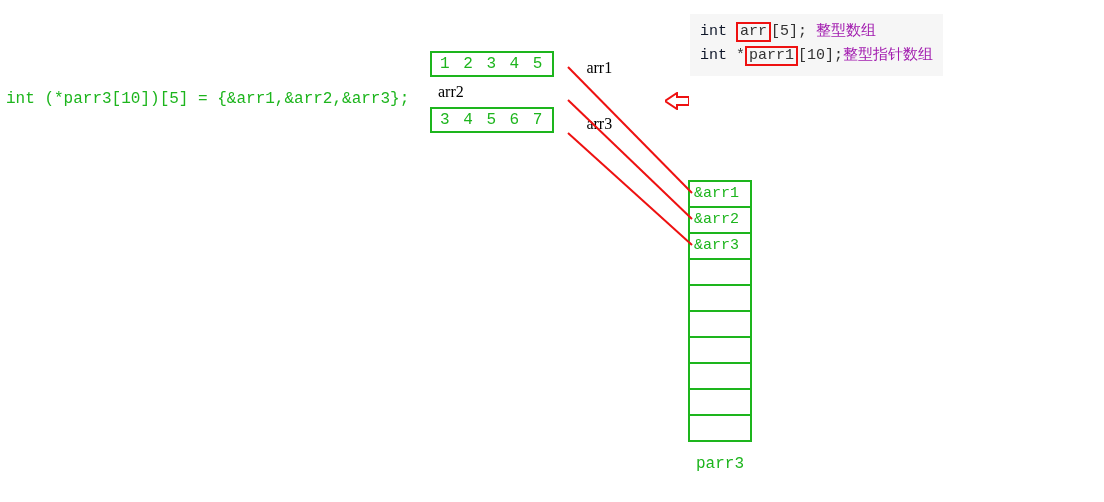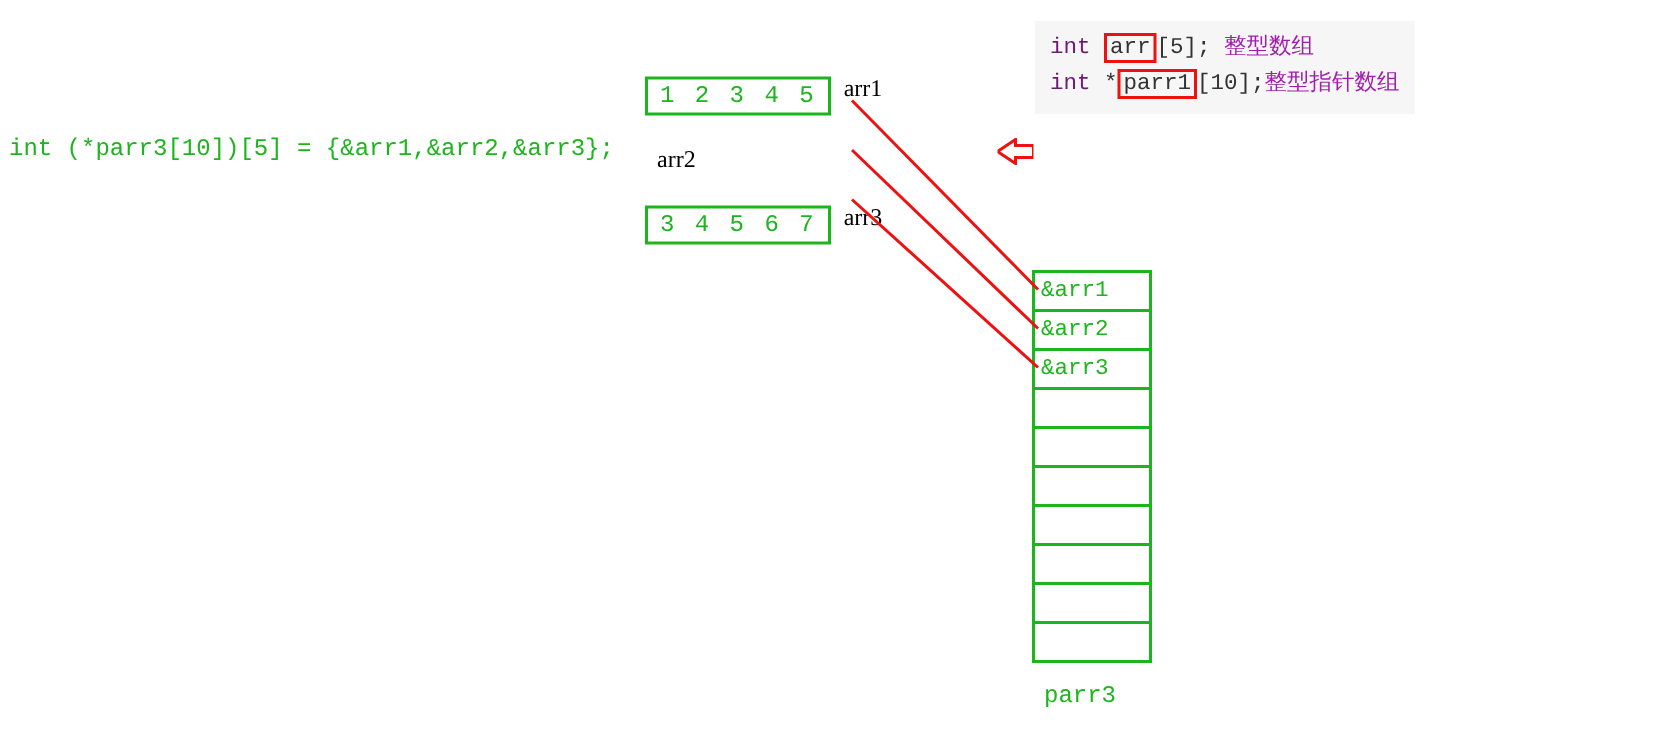--- a/index.html
+++ b/index.html
@@ -21,22 +21,23 @@
     color: #1db51d;
     white-space: nowrap;
   }
   .arrays {
     position: absolute;
     left: 430px;
     top: 51px;
   }
   .arr-row {
     display: flex;
-    align-items: flex-start;
-    margin-bottom: 21px;
+    align-items: flex-end;
+    margin-bottom: 6px;
+    gap: 24px;
   }
   .arr-box {
     border: 2px solid #1db51d;
     padding: 2px 8px;
     color: #1db51d;
     font-size: 16px;
     letter-spacing: 2px;
   }
   .arr-label {
     margin-left: 8px;
@@ -47,21 +48,21 @@
   .code-panel {
     position: absolute;
     left: 690px;
     top: 14px;
     background: #f6f6f6;
     padding: 6px 10px 8px 10px;
     line-height: 24px;
     font-size: 15px;
   }
   .code-line { white-space: nowrap; color: #333; }
-  .kw { color: #701a75; }
+  .kw { color: #0f172a; }
   .punct { color: #333; }
   .comment { color: #a21caf; }
   .boxed {
     border: 2px solid #e11;
     padding: 0 2px;
     display: inline-block;
     line-height: 16px;
   }
   .arrow-left {
     position: absolute;
@@ -70,21 +71,21 @@
   }
   .arrow-left svg { display: block; }
   .parr3-table {
     position: absolute;
     left: 688px;
     top: 180px;
     border: 2px solid #1db51d;
     border-bottom: none;
   }
   .parr3-cell {
-    width: 76px;
+    width: 60px;
     height: 26px;
     border-bottom: 2px solid #1db51d;
     color: #1db51d;
     font-size: 15px;
     padding-left: 4px;
     line-height: 24px;
   }
   .parr3-label {
     position: absolute;
     left: 696px;

